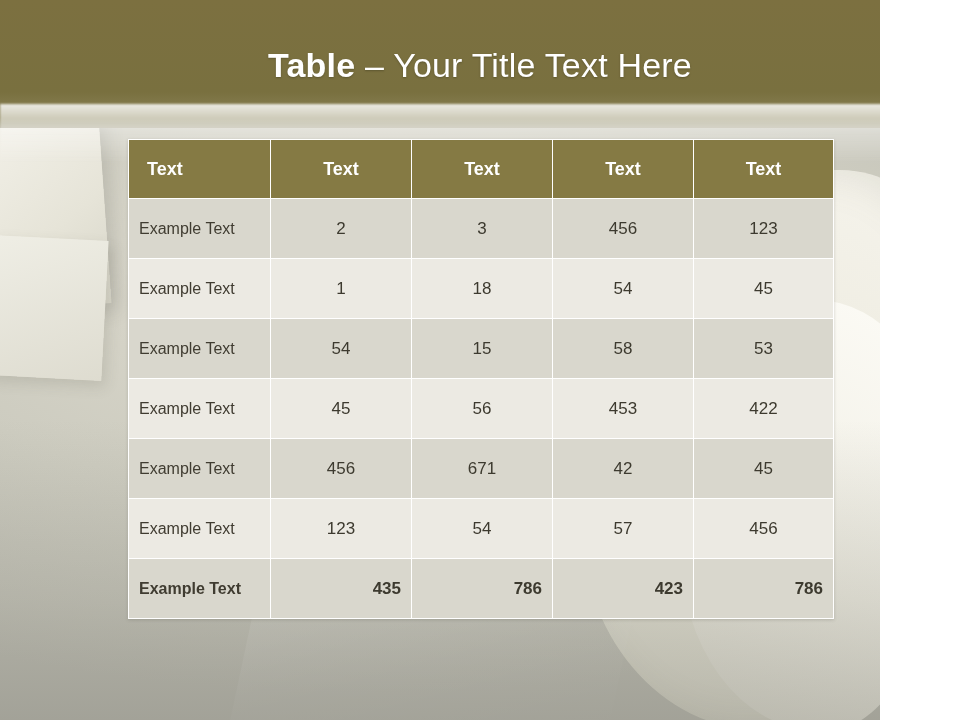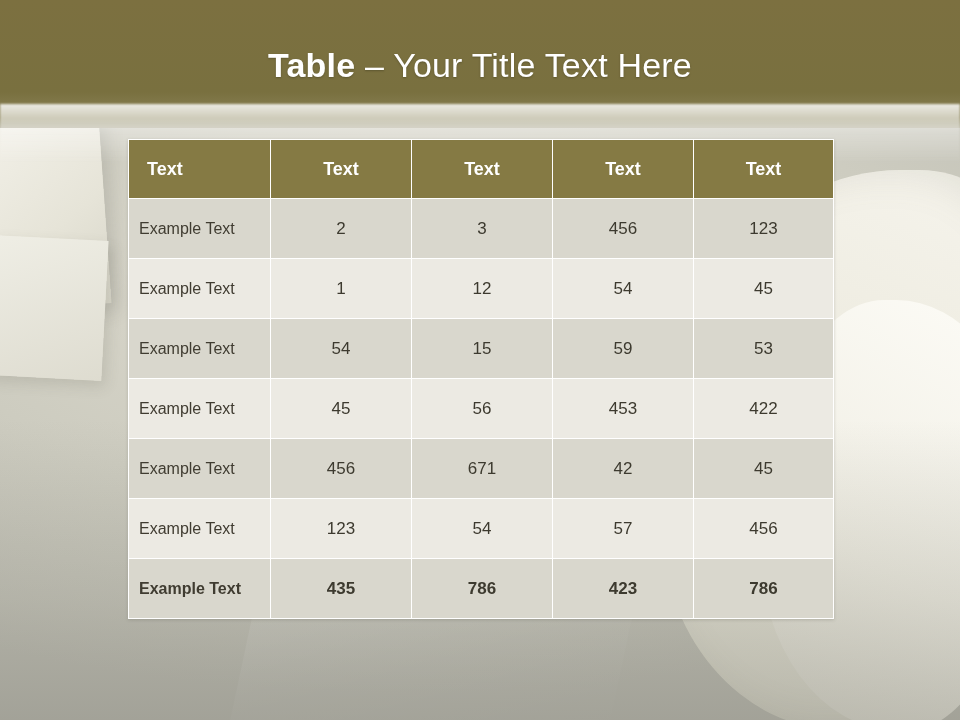--- a/index.html
+++ b/index.html
@@ -7,21 +7,21 @@
     padding: 0;
   }
   body {
     width: 960px;
     height: 720px;
     overflow: hidden;
     font-family: "Liberation Sans", sans-serif;
   }
   .slide {
     position: relative;
-    width: 960px;
+    width: 880px;
     height: 720px;
     background: #cfcec2;
     overflow: hidden;
   }
   
   .bg-base {
     position: absolute;
     inset: 0;
     background:
       radial-gradient(ellipse 900px 420px at 42% 38%, #dedbcf 0%, #cdccc0 55%, #bdbcb2 100%);
@@ -137,20 +137,21 @@
   table.data td.label {
     text-align: left;
     font-size: 16px;
     color: #403c31;
   }
   tr.band-dark td { background: #d9d7cd; }
   tr.band-light td { background: #eceae3; }
   tr.total td {
     background: #d9d7cd;
     font-weight: bold;
+    text-align: right;
   }
   col.c0 { width: 142px; }
   col.c1 { width: 141px; }
   col.c2 { width: 141px; }
   col.c3 { width: 141px; }
   col.c4 { width: 140px; }
 </style>
 </head>
 <body>
 
@@ -192,29 +193,29 @@
         <tr class="band-dark">
           <td class="label">Example Text</td>
           <td>2</td>
           <td>3</td>
           <td>456</td>
           <td>123</td>
         </tr>
         <tr class="band-light">
           <td class="label">Example Text</td>
           <td>1</td>
-          <td>12</td>
+          <td>18</td>
           <td>54</td>
           <td>45</td>
         </tr>
         <tr class="band-dark">
           <td class="label">Example Text</td>
           <td>54</td>
           <td>15</td>
-          <td>59</td>
+          <td>58</td>
           <td>53</td>
         </tr>
         <tr class="band-light">
           <td class="label">Example Text</td>
           <td>45</td>
           <td>56</td>
           <td>453</td>
           <td>422</td>
         </tr>
         <tr class="band-dark">

